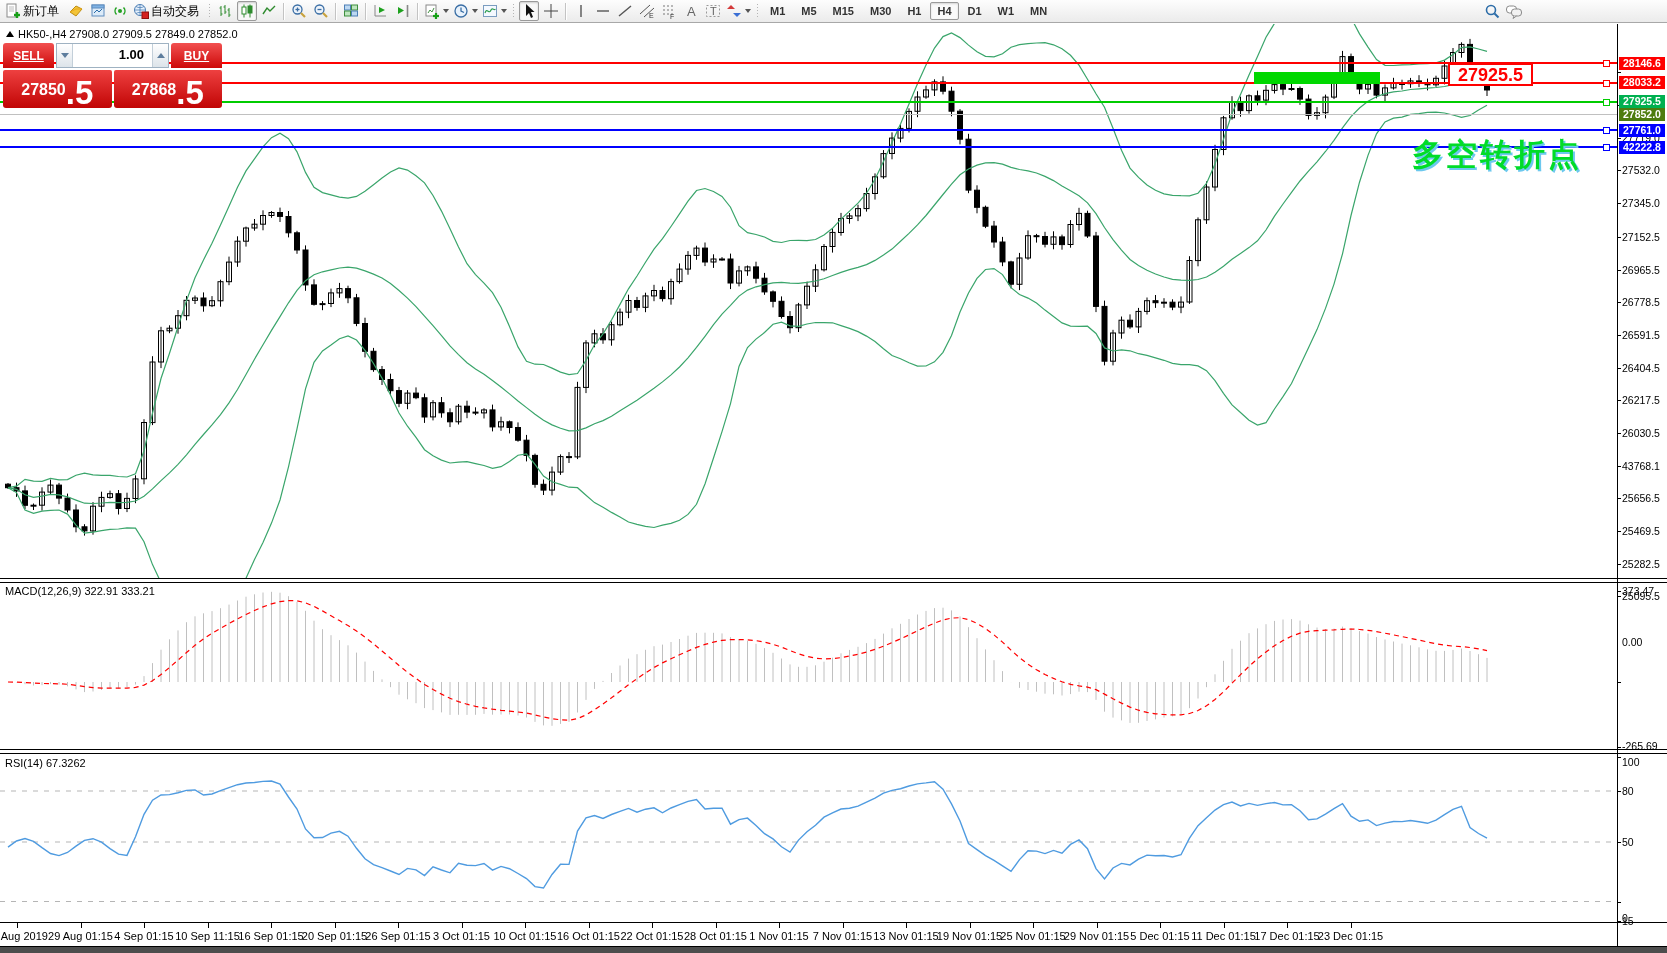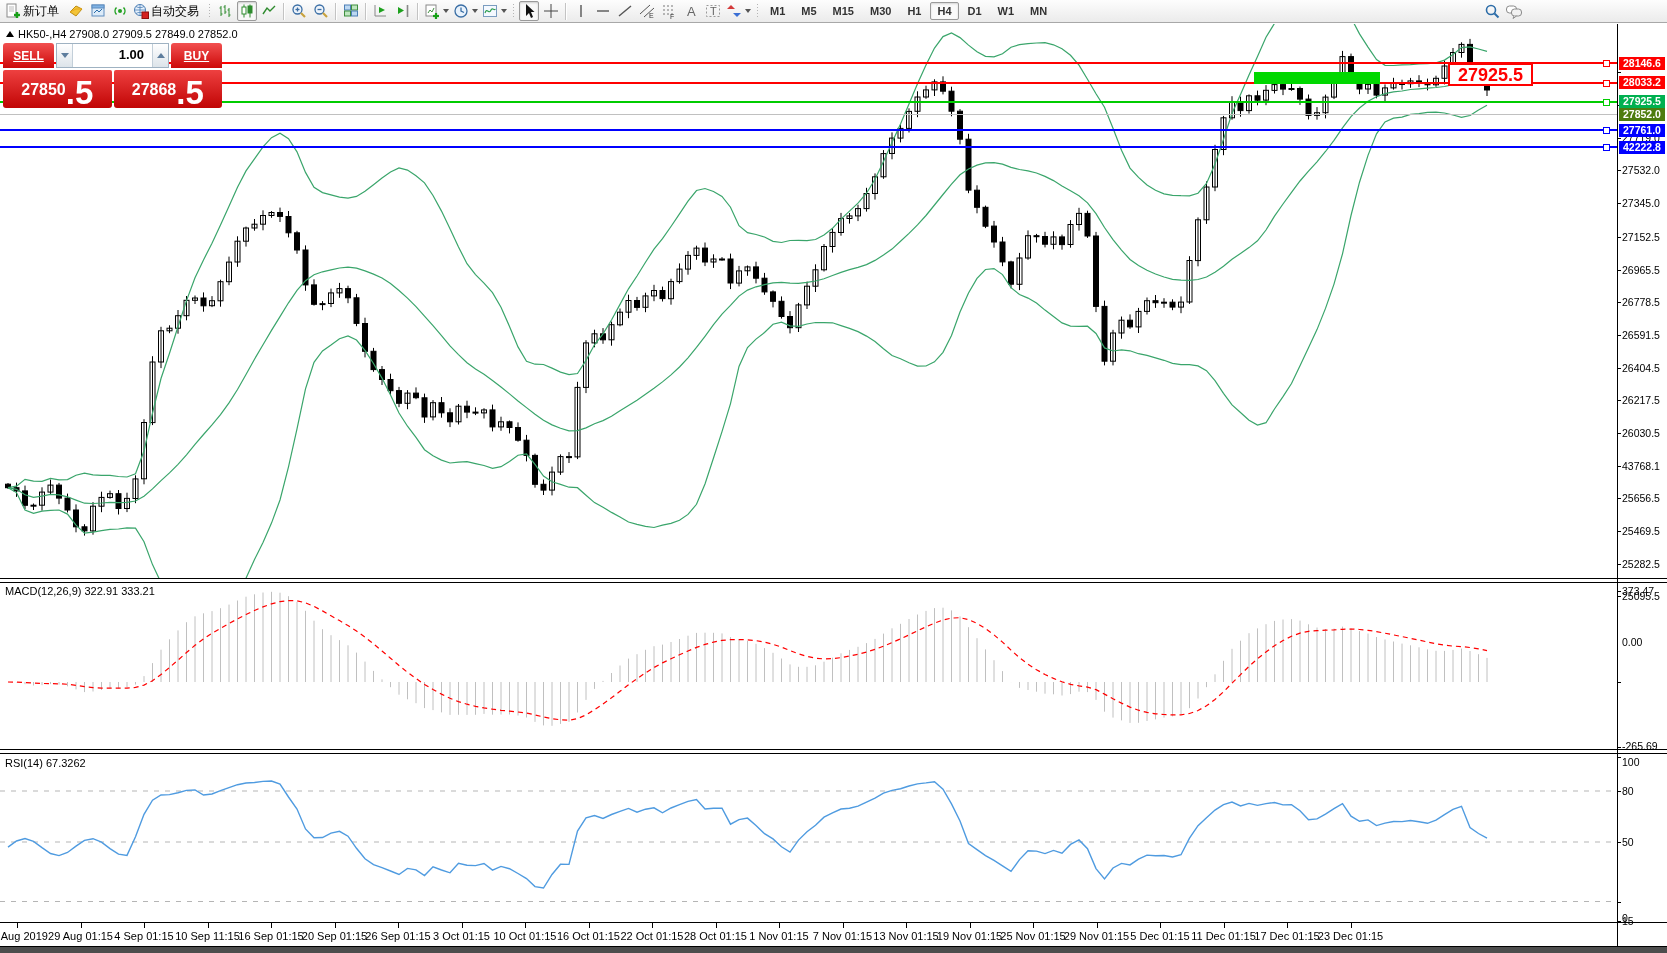--- a/index.html
+++ b/index.html
@@ -791,20 +791,21 @@
         </div>
         <div class="bigbtn">
           <span class="bp">27868</span>
             <span class="bf">.5</span>
         </div>
       </div>
     </div>
 
     <div id="hrect" style="left: 1254px; top: 48px; width: 126px; height: 12px; background: rgb(0, 216, 0);"></div>
     <div id="pricebox">27925.5</div>
+    <div id="annot">多空转折点</div>
 
     <div class="plabel" style="left:5px;top:561px;">MACD(12,26,9) 322.91 333.21</div>
     <div class="plabel" style="left:5px;top:733px;">RSI(14) 67.3262</div>
   </div>
 
   <div class="hsep" style="position:absolute;top:946px;left:0;"></div>
   <div id="bstrip"></div>
 </div>
 
 </body></html>

